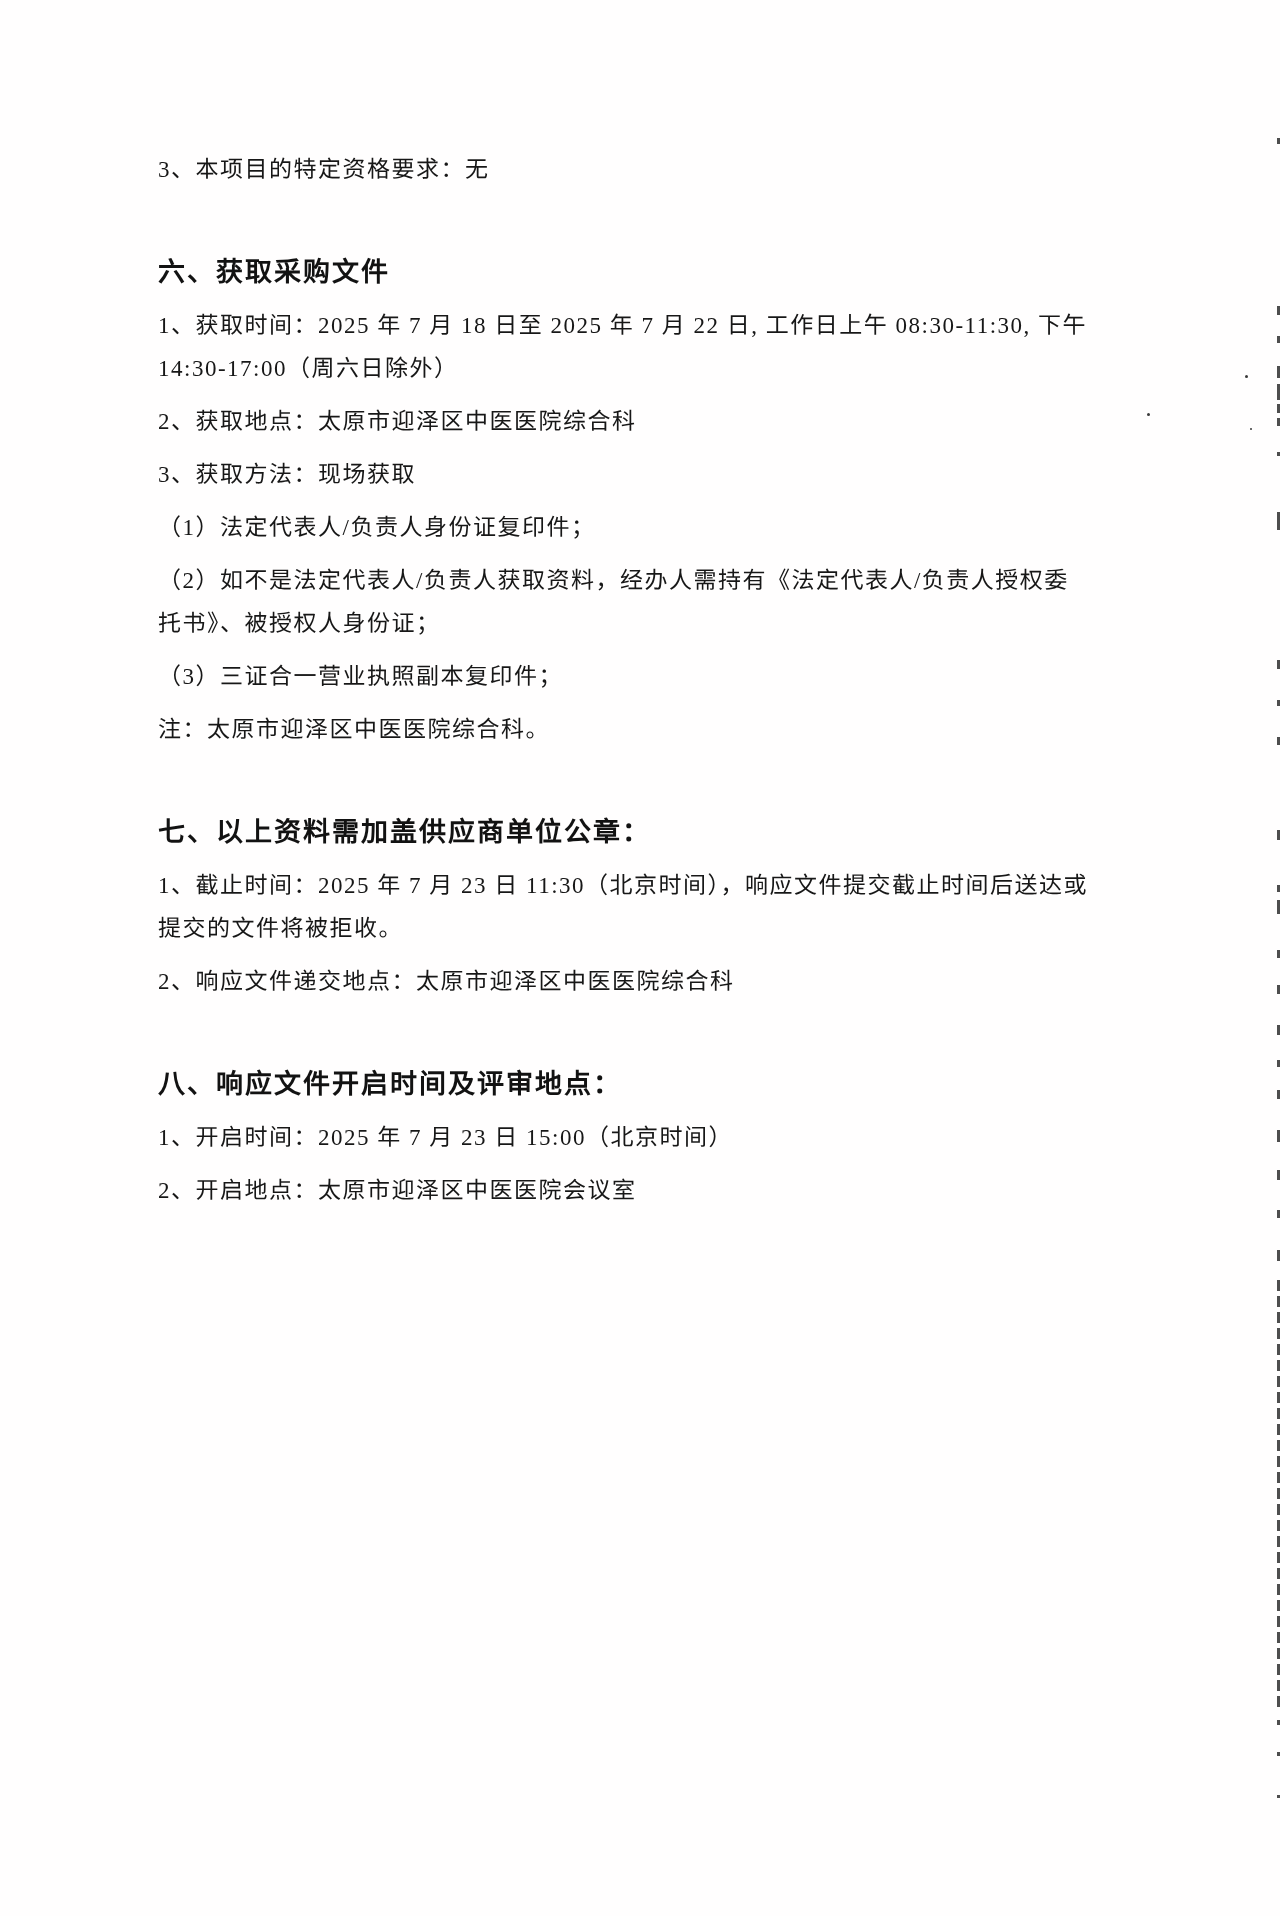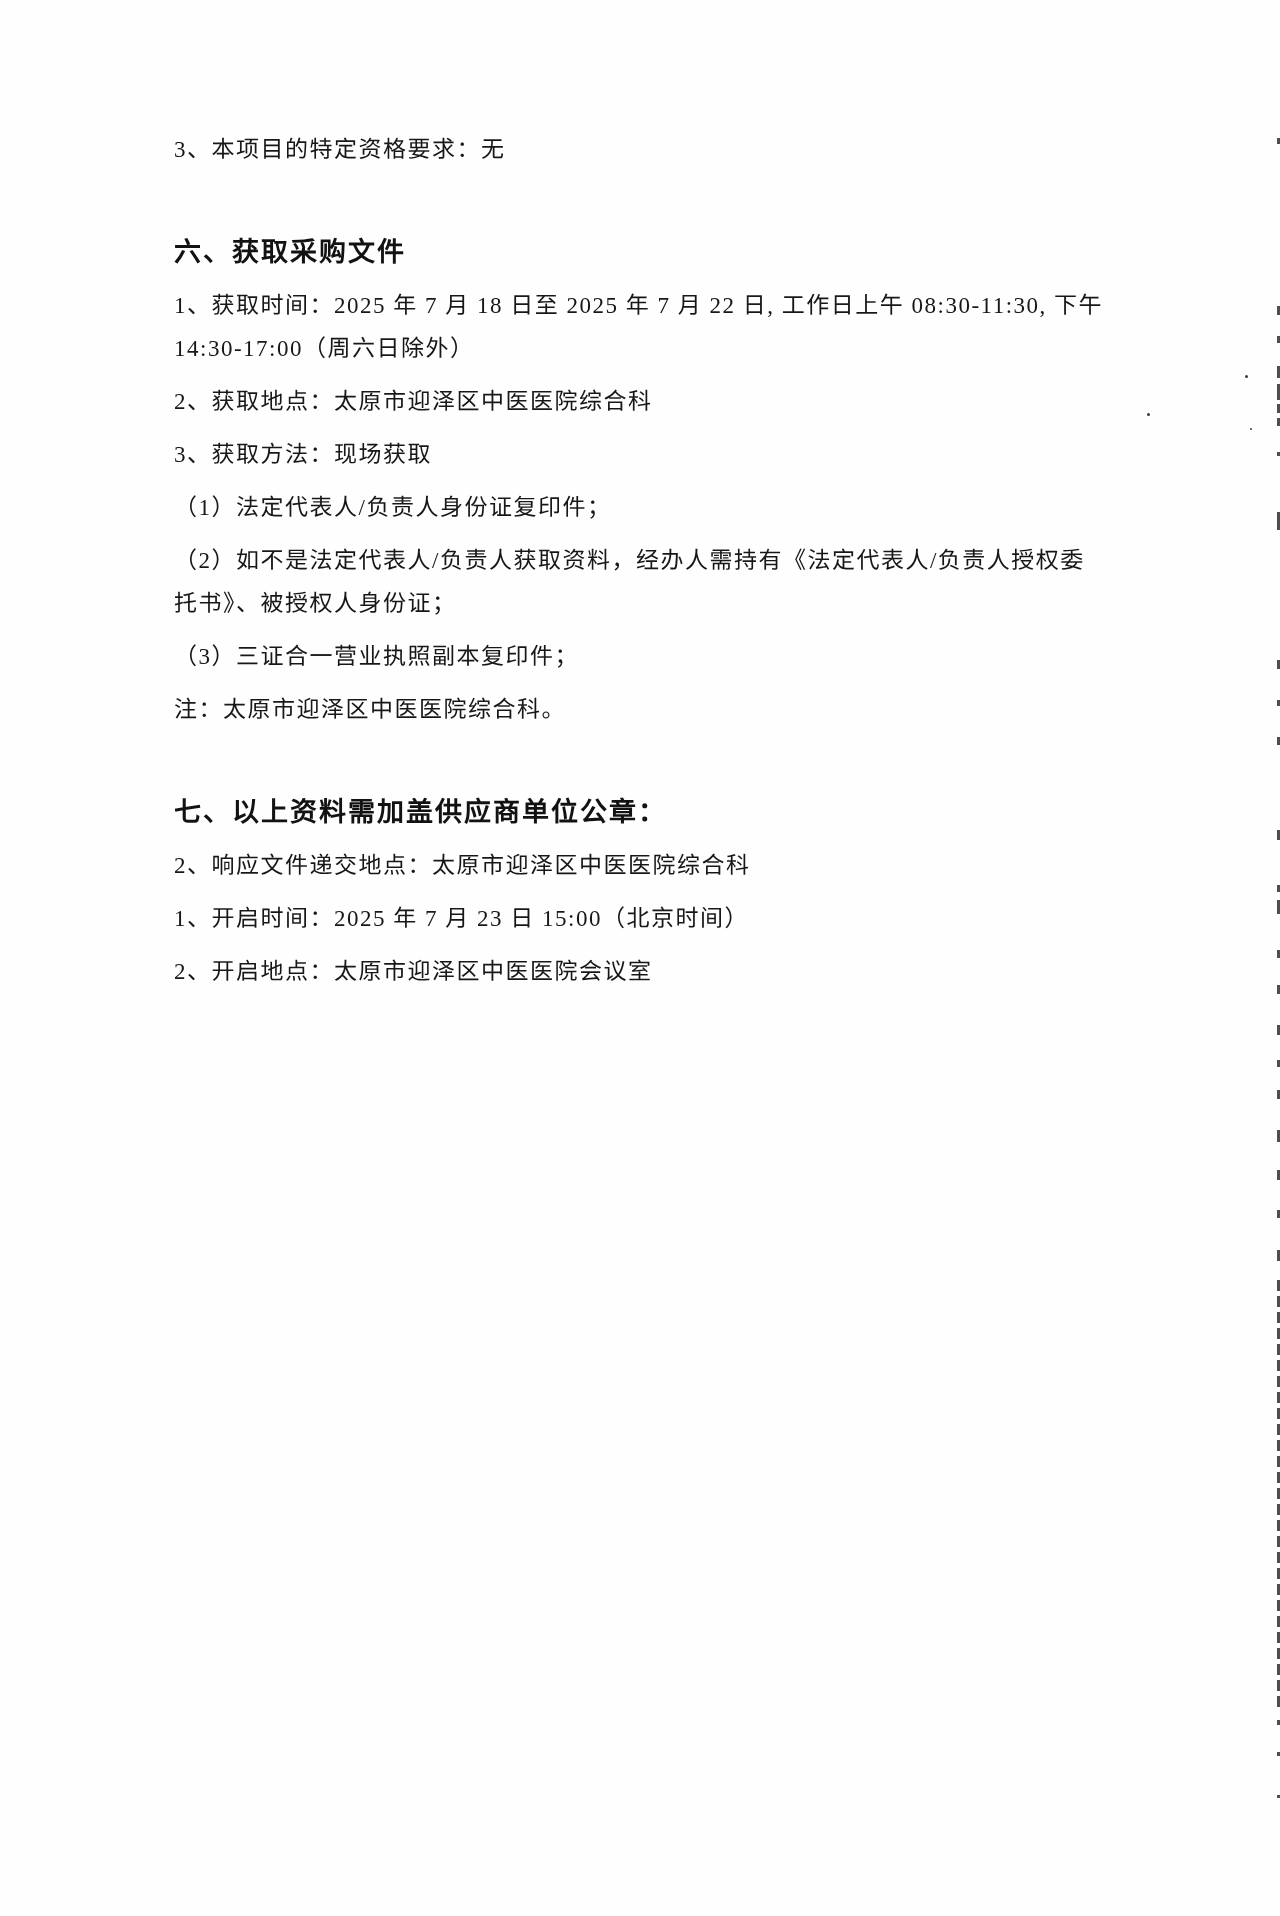--- a/index.html
+++ b/index.html
@@ -11,23 +11,22 @@
     position:relative;
     width:1280px;
     height:1916px;
     background:#fffefe;
     overflow:hidden;
     color:#161616;
   }
   .content{
     position:absolute;
     left:158px;
-    top:128px;
+    top:148px;
     width:932px;
-    margin-left:16px;
   }
   p.body{
     font-size:23px;
     line-height:43px;
     letter-spacing:1.5px;
     margin:0 0 10px 0;
     font-weight:500;
     color:#171717;
     text-align:left;
   }
@@ -59,21 +58,23 @@
     <p class="body">3、本项目的特定资格要求：无</p>
     <p class="heading">六、获取采购文件</p>
     <p class="body">1、获取时间：2025 年 7 月 18 日至 2025 年 7 月 22 日, 工作日上午 08:30-11:30, 下午 14:30-17:00（周六日除外）</p>
     <p class="body">2、获取地点：太原市迎泽区中医医院综合科</p>
     <p class="body">3、获取方法：现场获取</p>
     <p class="body">（1）法定代表人/负责人身份证复印件；</p>
     <p class="body">（2）如不是法定代表人/负责人获取资料，经办人需持有《法定代表人/负责人授权委托书》、被授权人身份证；</p>
     <p class="body">（3）三证合一营业执照副本复印件；</p>
     <p class="body">注：太原市迎泽区中医医院综合科。</p>
     <p class="heading">七、以上资料需加盖供应商单位公章：</p>
+    <p class="body">1、截止时间：2025 年 7 月 23 日 11:30（北京时间），响应文件提交截止时间后送达或提交的文件将被拒收。</p>
     <p class="body">2、响应文件递交地点：太原市迎泽区中医医院综合科</p>
+    <p class="heading">八、响应文件开启时间及评审地点：</p>
     <p class="body">1、开启时间：2025 年 7 月 23 日 15:00（北京时间）</p>
     <p class="body">2、开启地点：太原市迎泽区中医医院会议室</p>
   </div>
 <div class="artifact" style="top: 138px; right: 0px; width: 3px; height: 6px;"></div>
     <div class="artifact" style="top: 306px; right: 0px; width: 3px; height: 9px;"></div>
     <div class="artifact" style="top: 336px; right: 0px; width: 3px; height: 7px;"></div>
     <div class="artifact" style="top: 366px; right: 0px; width: 3px; height: 12px;"></div>
     <div class="artifact" style="top: 384px; right: 0px; width: 3px; height: 16px;"></div>
     <div class="artifact" style="top: 404px; right: 0px; width: 3px; height: 9px;"></div>
     <div class="artifact" style="top: 418px; right: 0px; width: 3px; height: 8px;"></div>

